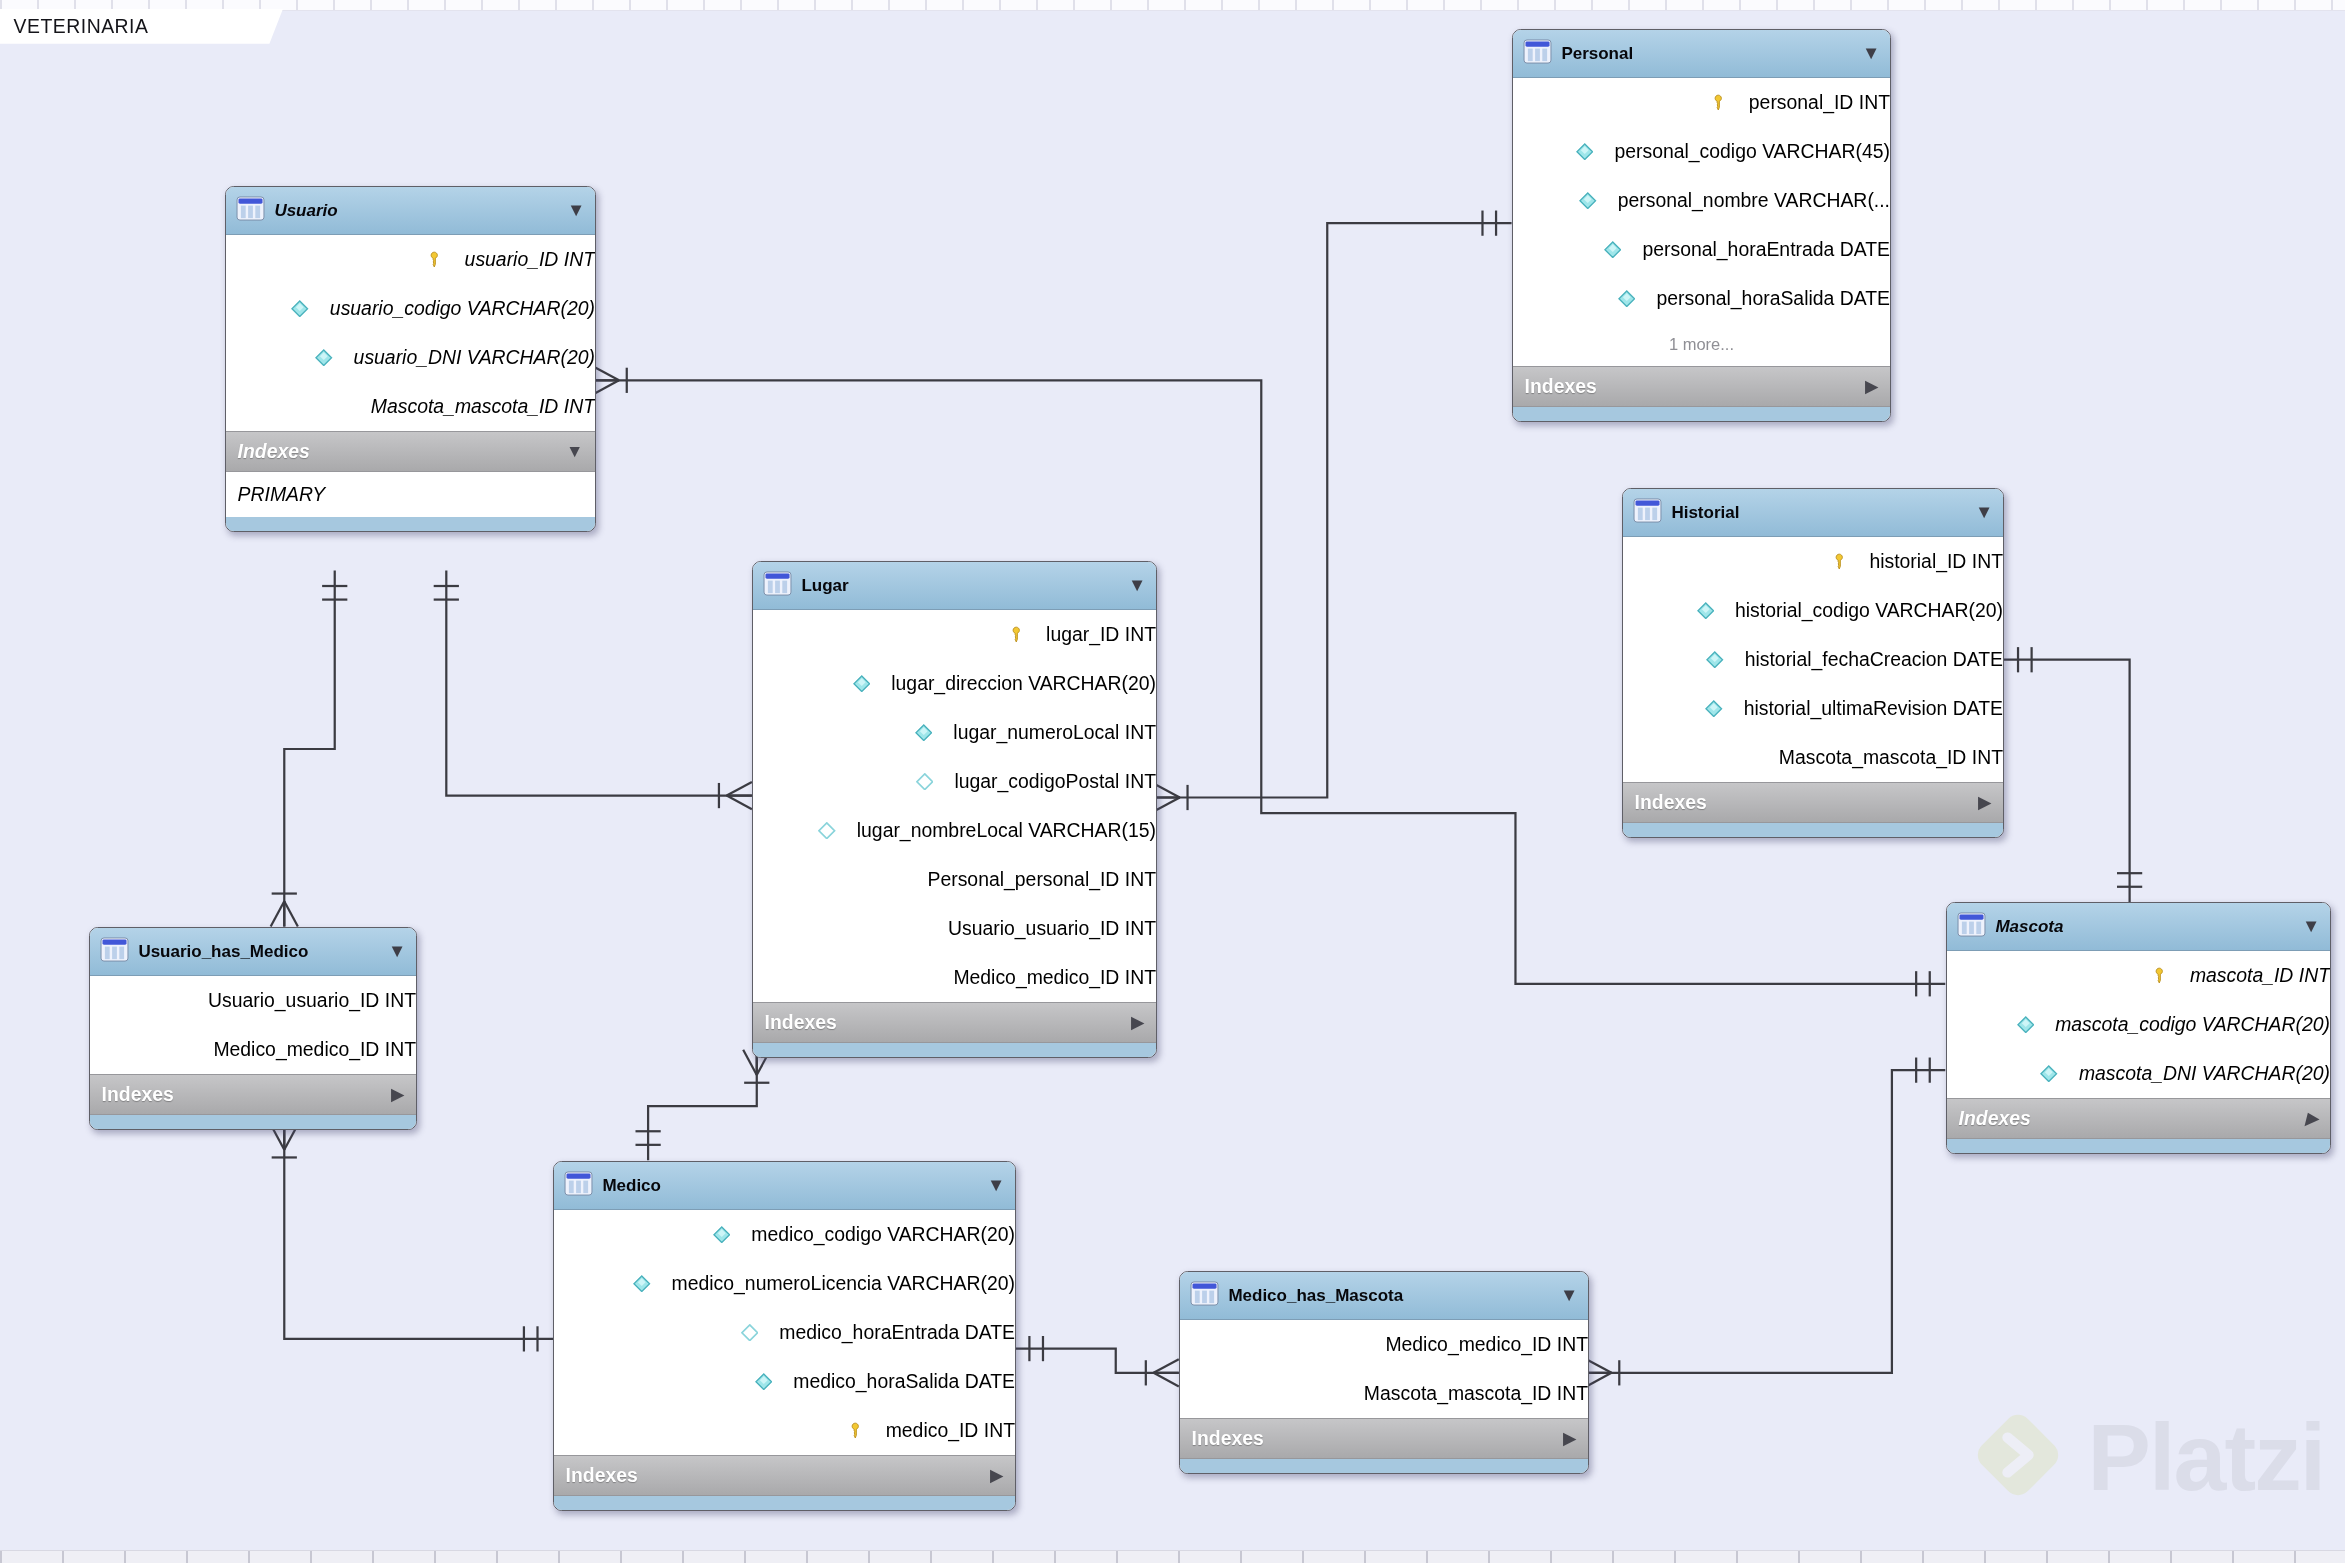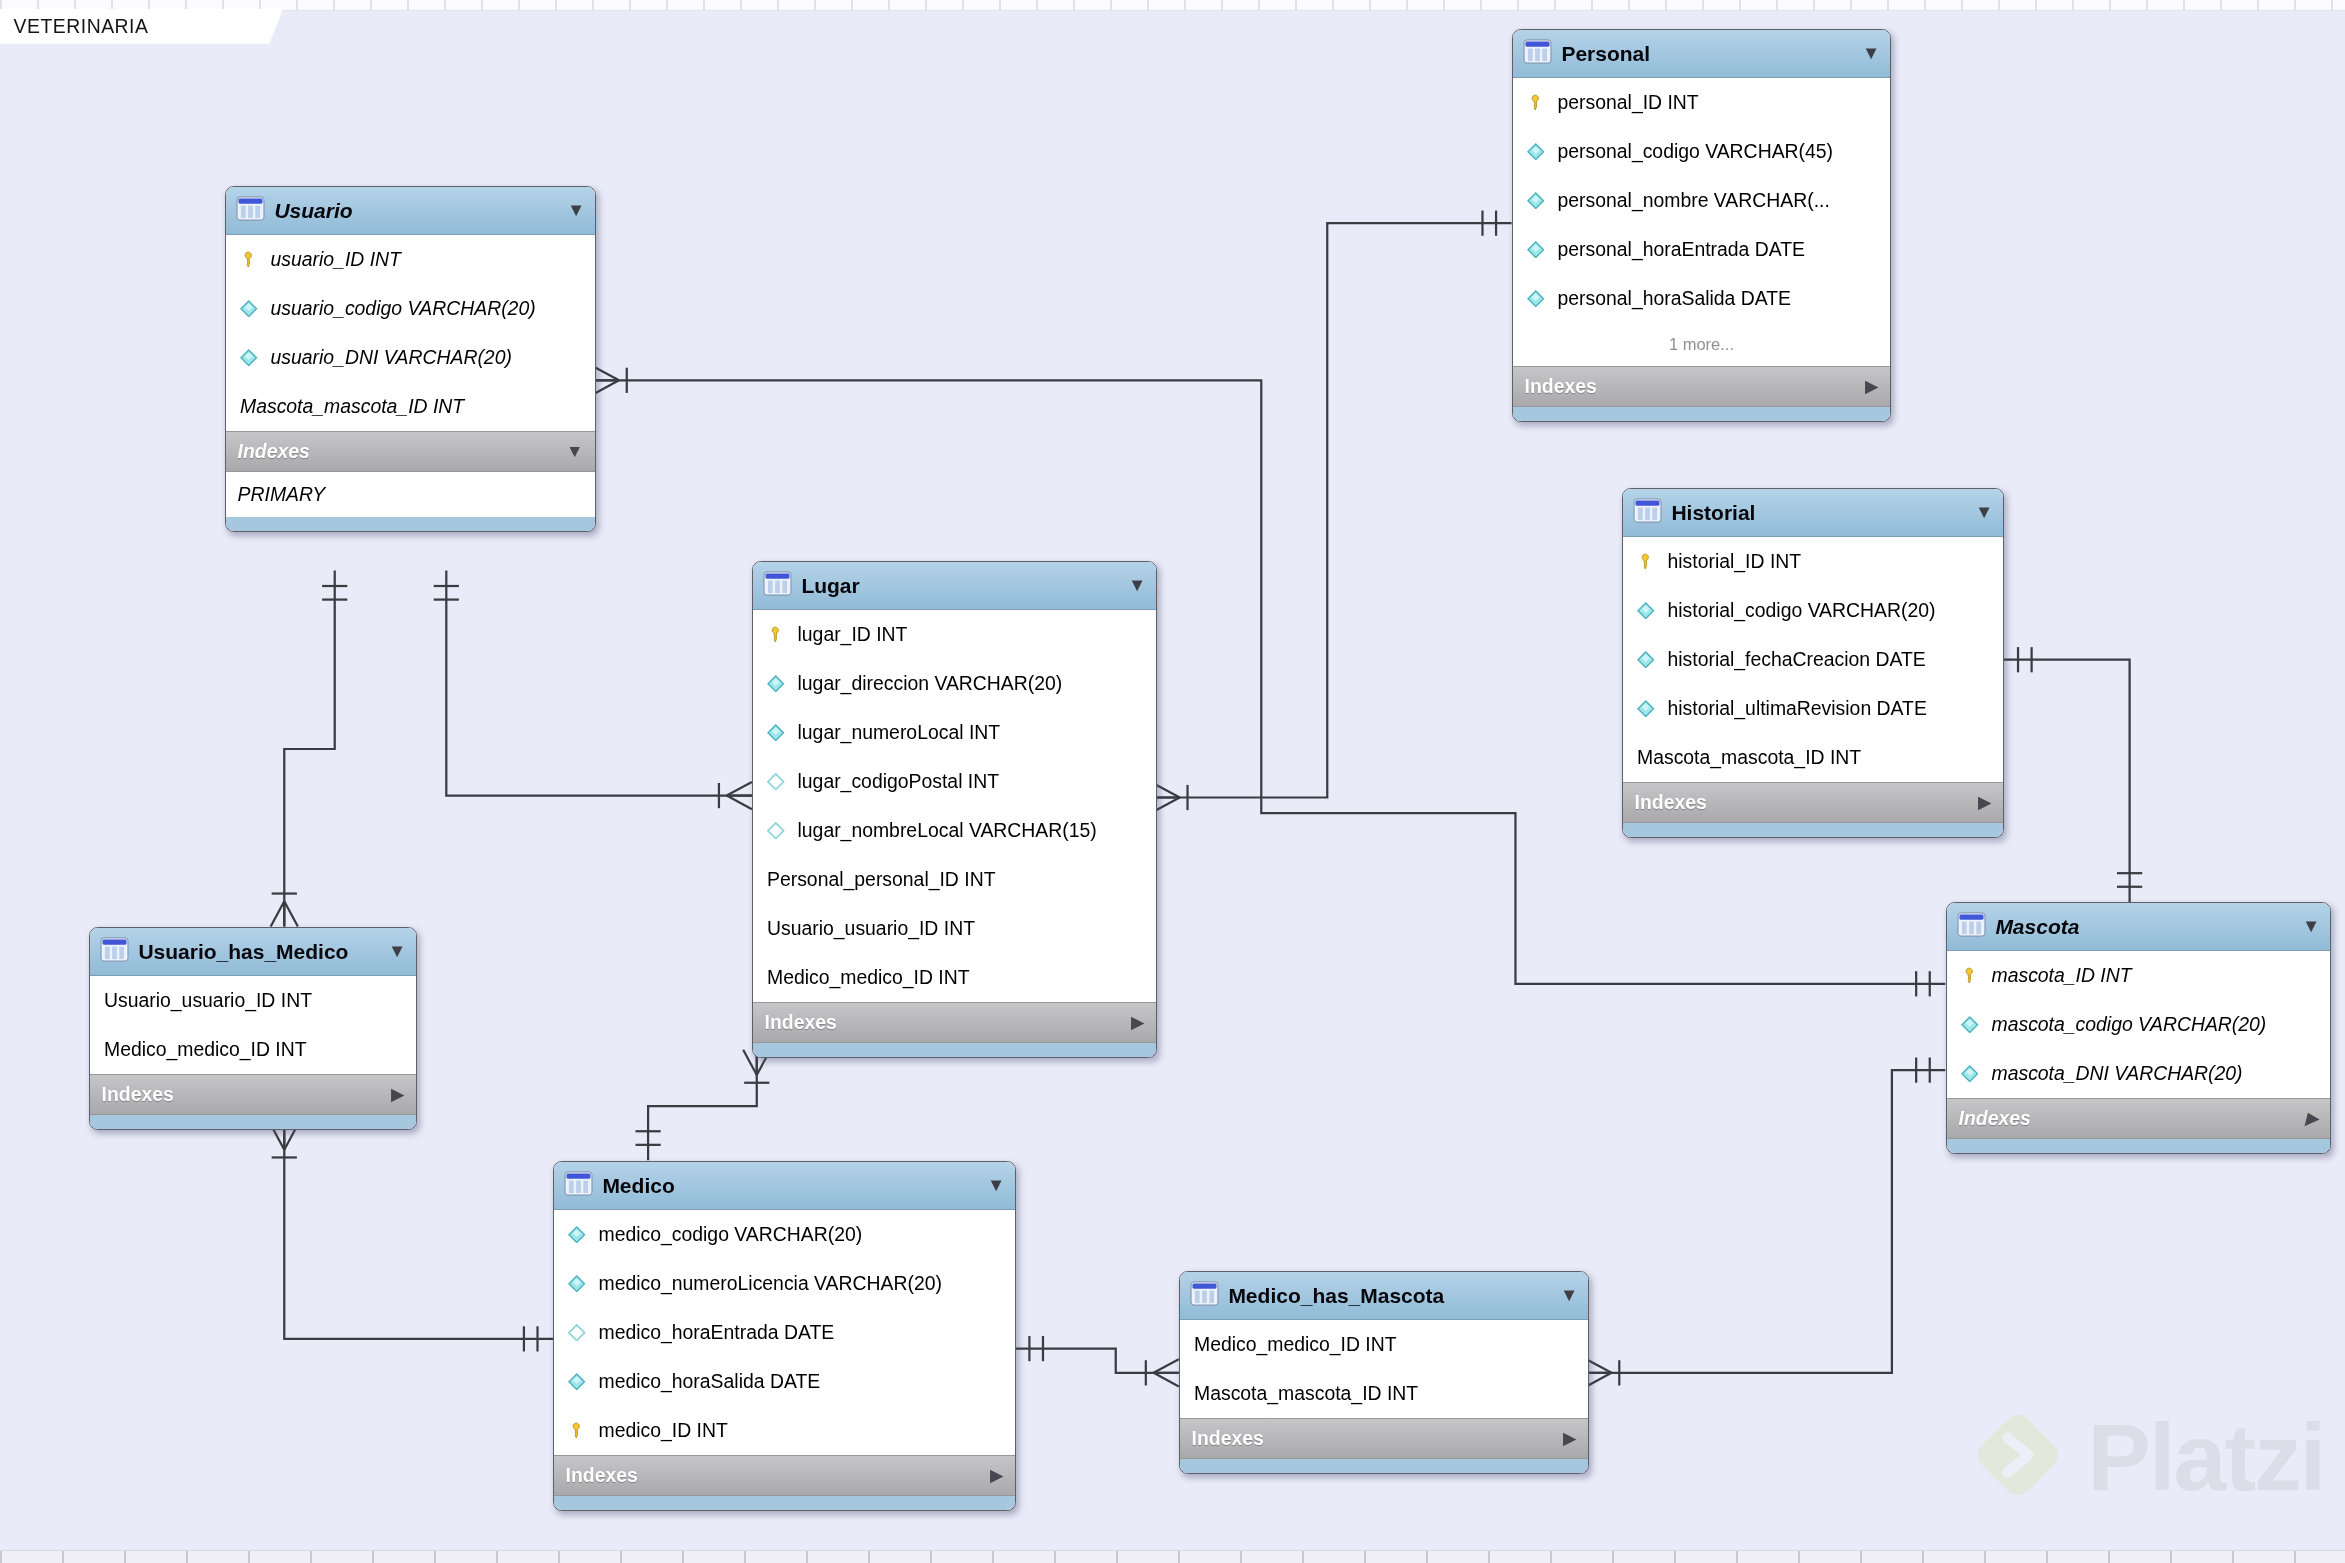--- a/index.html
+++ b/index.html
@@ -11,23 +11,23 @@
     background-image:repeating-linear-gradient(90deg,#c7c7d2 0 1.9px,transparent 1.9px 62px);
     border-top:1px solid #d8d8e2;}
   .diagram-tab{position:absolute;left:0;top:8.7px;width:283px;height:35px;background:#ffffff;
     clip-path:polygon(0 0,100% 0,calc(100% - 13.6px) 100%,0 100%);
     display:flex;align-items:center;padding-left:13.6px;box-sizing:border-box;
     font-size:19.4px;color:#141419;letter-spacing:0.5px;}
   .db-table{position:absolute;background:#ffffff;border:1px solid #5f5f67;border-radius:8.7px;
     box-shadow:2.9px 3.9px 6.8px rgba(70,70,110,.38);overflow:hidden;}
   .thead{height:47px;background:linear-gradient(#b4d3e8,#91bbd7);display:flex;align-items:center;
     gap:9.7px;padding:0 9.7px;border-bottom:1px solid #7d9db5;}
-  .tname{font-weight:bold;font-size:21px;color:#07070b;flex:1;white-space:nowrap;}
+  .tname{font-weight:bold;font-size:17px;color:#07070b;flex:1;white-space:nowrap;}
   .harrow{color:#3e3e47;font-size:18.4px;line-height:1;}
-  .frow{height:49px;display:flex;align-items:center;gap:13px;padding:0 14px;background:#fff;}
+  .frow{height:49px;display:flex;align-items:center;gap:21px;padding:0 0;background:#fff;justify-content:flex-end;}
   .ficon{width:17.5px;height:17.5px;display:flex;align-items:center;flex:0 0 17.5px;}
   .ftext{font-size:19.4px;color:#000;white-space:nowrap;}
   .more-row{height:43px;display:flex;align-items:center;justify-content:center;
     color:#8f8f95;font-size:16.5px;}
   .ibar{height:41px;background:linear-gradient(#c6c6c8,#a9a9ab);display:flex;align-items:center;
     padding:0 11.6px;border-top:1px solid #97979b;border-bottom:1px solid #97979b;box-sizing:border-box;gap:36px;}
   .ilabel{flex:1;color:#fff;font-weight:bold;font-size:19.4px;text-shadow:0 1px 1px rgba(0,0,0,.28);}
   .iarrow{color:#47474f;font-size:17.5px;line-height:1;}
   .irow{height:45px;display:flex;align-items:center;padding:0 11.6px;font-size:19.4px;color:#000;background:#fff;}
   .tfoot{height:13.6px;background:#a6c8df;}

